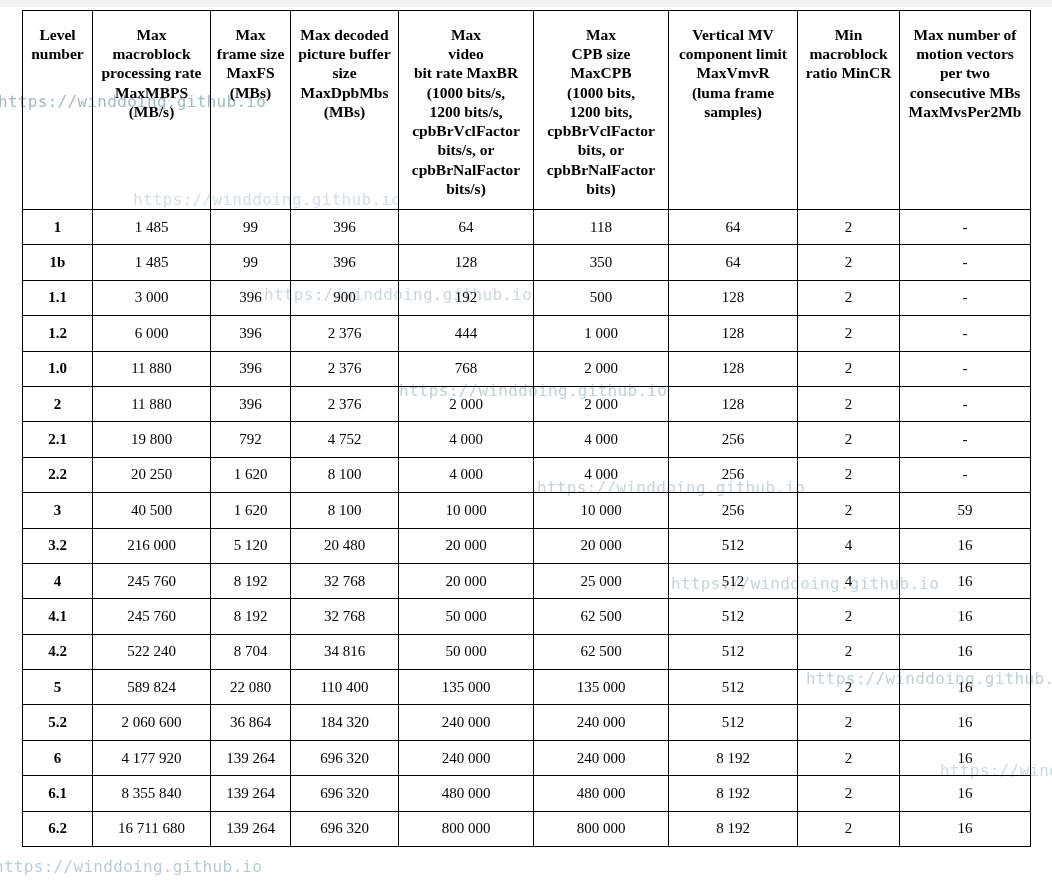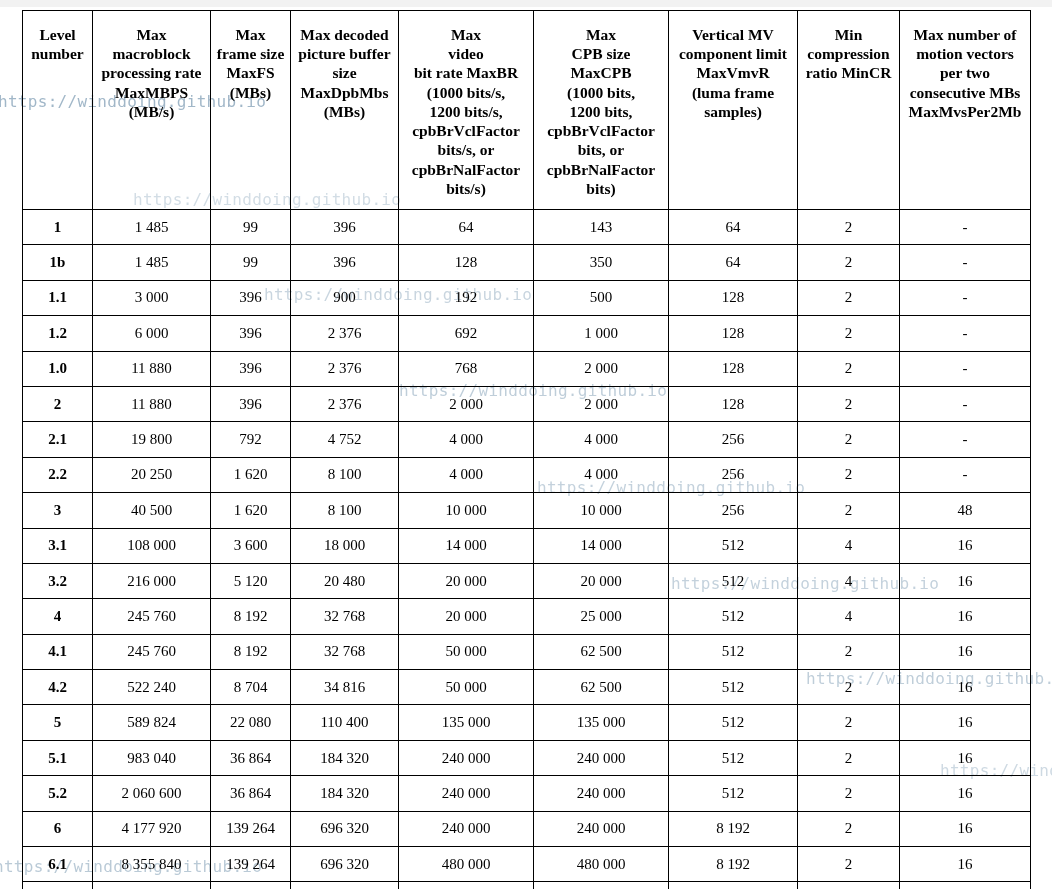--- a/index.html
+++ b/index.html
@@ -133,37 +133,37 @@
 cpbBrVclFactor
 bits, or
 cpbBrNalFactor
 bits)</th>
           <th>Vertical MV
 component limit
 MaxVmvR
 (luma frame
 samples)</th>
           <th>Min
-compression
+macroblock
 ratio MinCR</th>
           <th>Max number of
 motion vectors
 per two
 consecutive MBs
 MaxMvsPer2Mb</th>
         </tr>
     </thead>
     <tbody id="body-rows">
         <tr>
           <td class="level">1</td>
           <td>1 485</td>
           <td>99</td>
           <td>396</td>
           <td>64</td>
-          <td>143</td>
+          <td>118</td>
           <td>64</td>
           <td>2</td>
           <td>-</td>
         </tr>
         <tr>
           <td class="level">1b</td>
           <td>1 485</td>
           <td>99</td>
           <td>396</td>
           <td>128</td>
@@ -181,21 +181,21 @@
           <td>500</td>
           <td>128</td>
           <td>2</td>
           <td>-</td>
         </tr>
         <tr>
           <td class="level">1.2</td>
           <td>6 000</td>
           <td>396</td>
           <td>2 376</td>
-          <td>692</td>
+          <td>444</td>
           <td>1 000</td>
           <td>128</td>
           <td>2</td>
           <td>-</td>
         </tr>
         <tr>
           <td class="level">1.0</td>
           <td>11 880</td>
           <td>396</td>
           <td>2 376</td>
@@ -240,32 +240,21 @@
         </tr>
         <tr>
           <td class="level">3</td>
           <td>40 500</td>
           <td>1 620</td>
           <td>8 100</td>
           <td>10 000</td>
           <td>10 000</td>
           <td>256</td>
           <td>2</td>
-          <td>48</td>
-        </tr>
-        <tr>
-          <td class="level">3.1</td>
-          <td>108 000</td>
-          <td>3 600</td>
-          <td>18 000</td>
-          <td>14 000</td>
-          <td>14 000</td>
-          <td>512</td>
-          <td>4</td>
-          <td>16</td>
+          <td>59</td>
         </tr>
         <tr>
           <td class="level">3.2</td>
           <td>216 000</td>
           <td>5 120</td>
           <td>20 480</td>
           <td>20 000</td>
           <td>20 000</td>
           <td>512</td>
           <td>4</td>
@@ -309,31 +298,20 @@
           <td>589 824</td>
           <td>22 080</td>
           <td>110 400</td>
           <td>135 000</td>
           <td>135 000</td>
           <td>512</td>
           <td>2</td>
           <td>16</td>
         </tr>
         <tr>
-          <td class="level">5.1</td>
-          <td>983 040</td>
-          <td>36 864</td>
-          <td>184 320</td>
-          <td>240 000</td>
-          <td>240 000</td>
-          <td>512</td>
-          <td>2</td>
-          <td>16</td>
-        </tr>
-        <tr>
           <td class="level">5.2</td>
           <td>2 060 600</td>
           <td>36 864</td>
           <td>184 320</td>
           <td>240 000</td>
           <td>240 000</td>
           <td>512</td>
           <td>2</td>
           <td>16</td>
         </tr>

